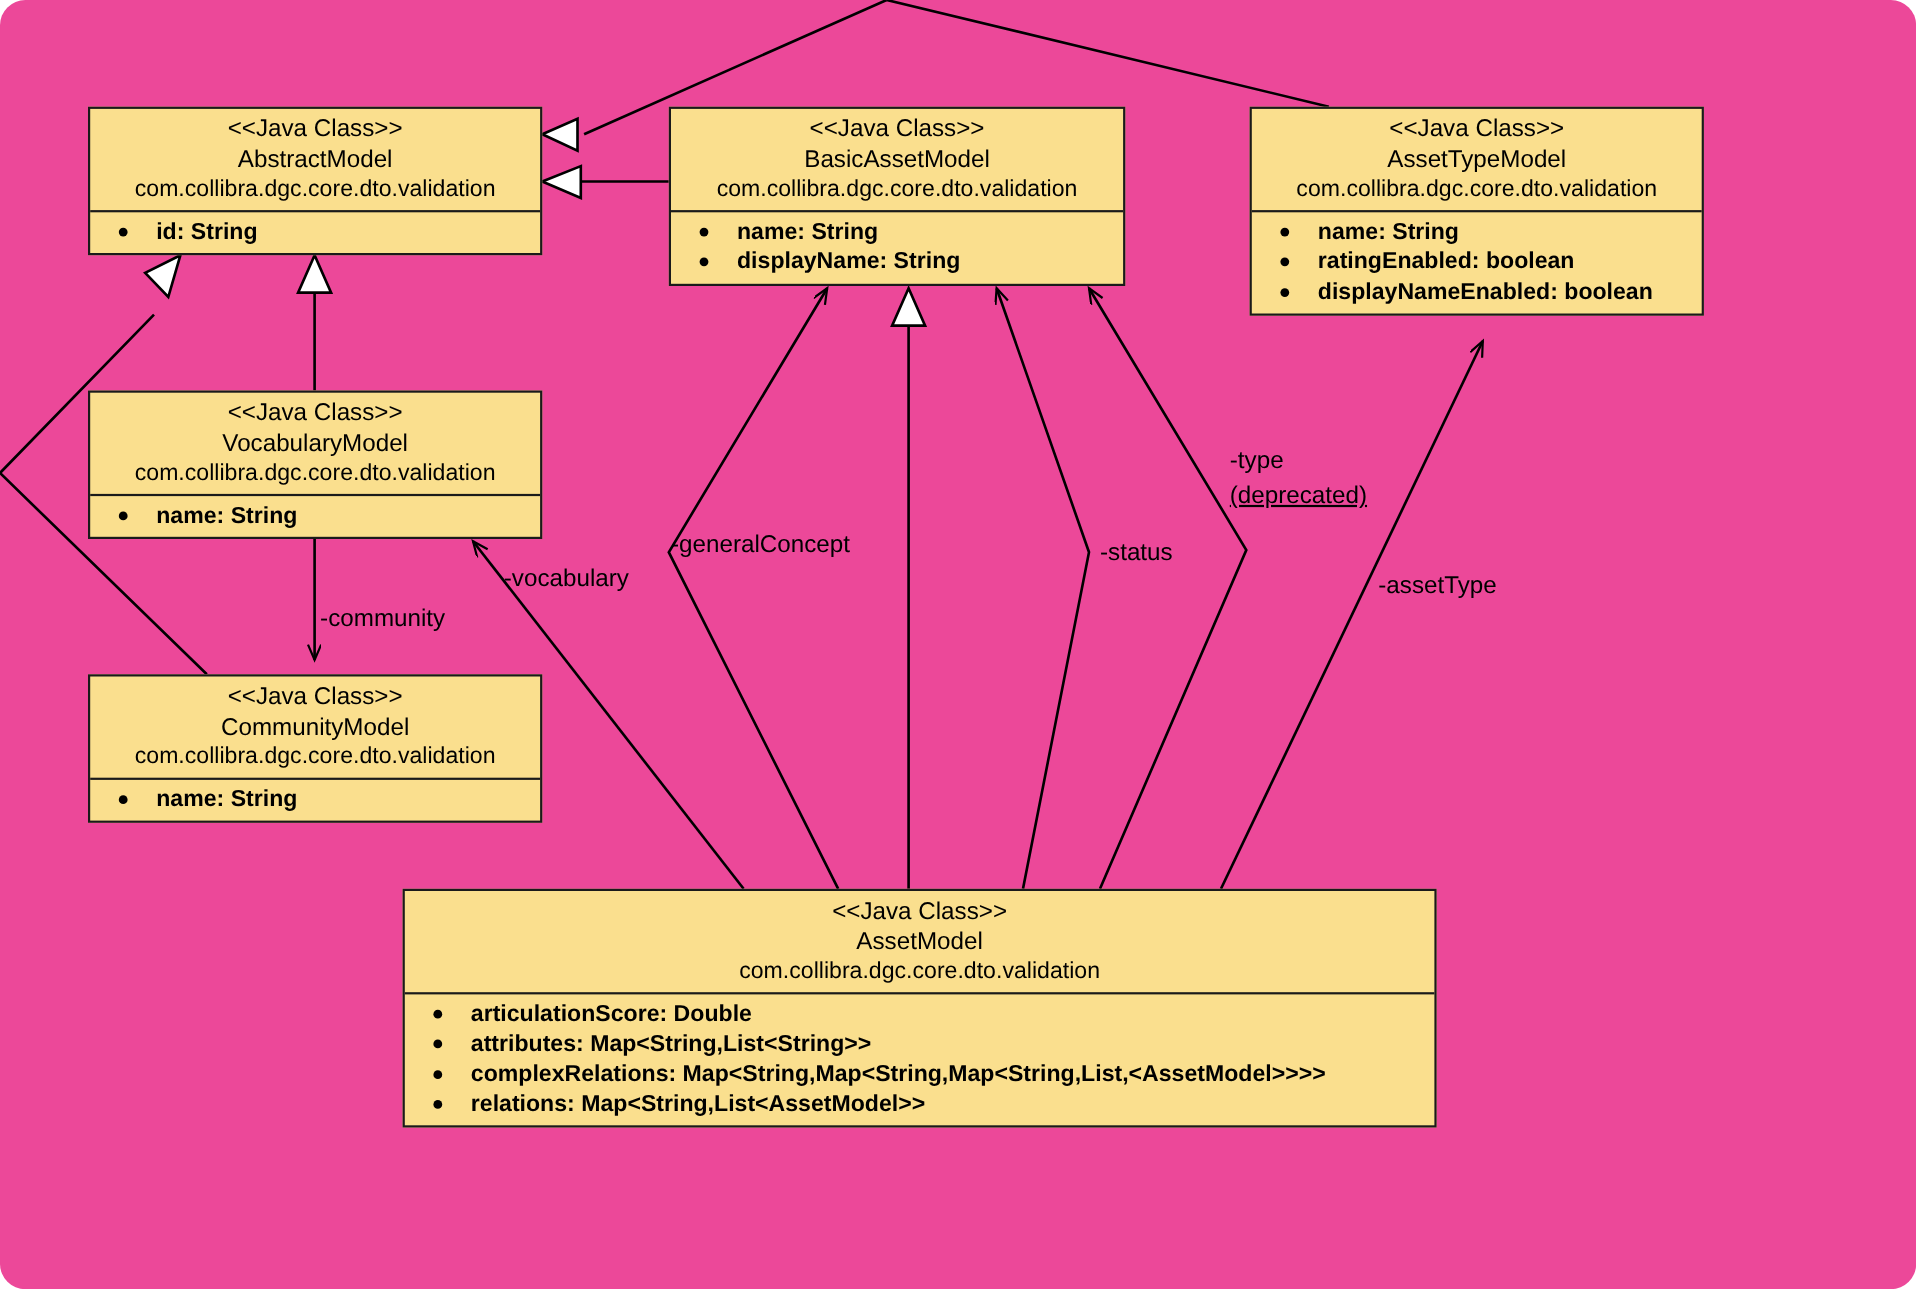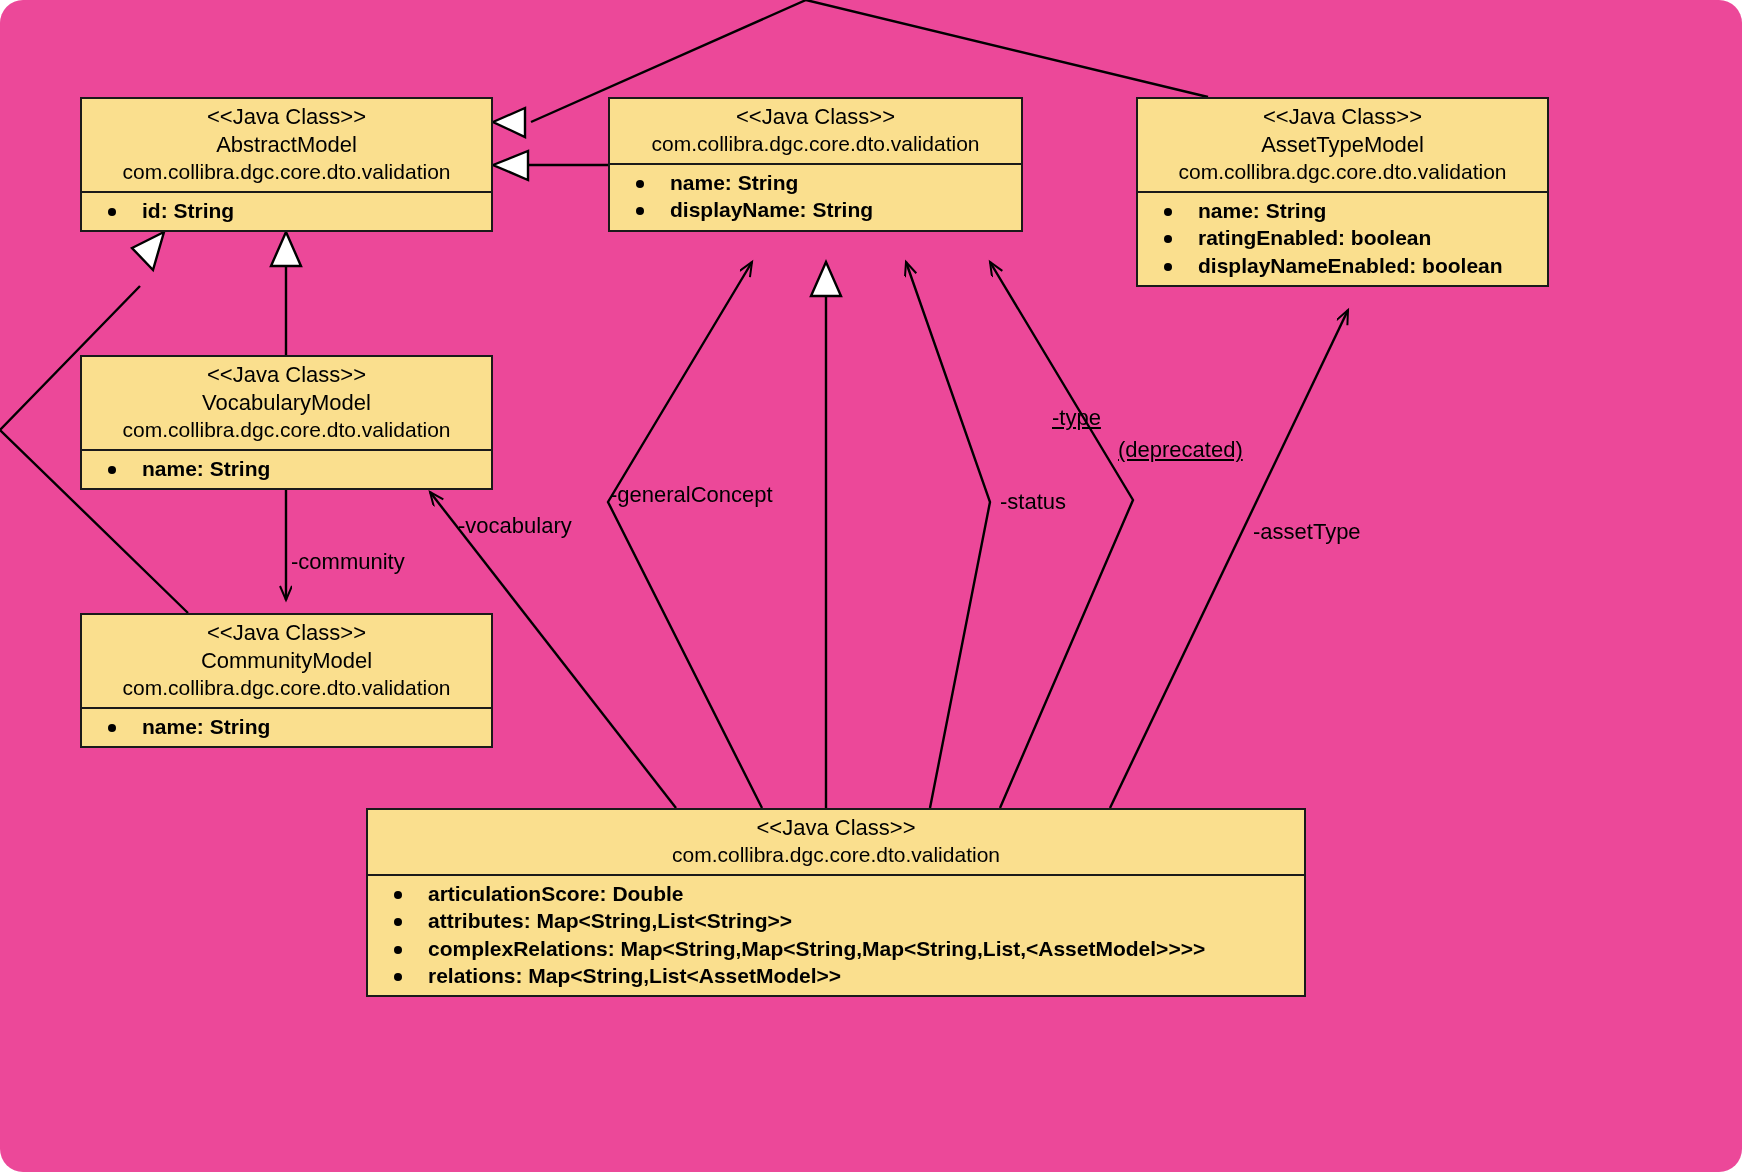--- a/index.html
+++ b/index.html
@@ -149,20 +149,21 @@
       <div class="attr-row">
         <span class="attr-bullet"></span>
         <span class="fs-21">id: String</span>
       </div>
     </div>
   </div>
 
   <div class="uml-class" id="cls-basicassetmodel">
     <div class="uml-header">
       <span class="stereotype fs-22">&lt;&lt;Java Class&gt;&gt;</span>
+      <span class="cls-name fs-22">BasicAssetModel</span>
       <span class="pkg fs-21">com.collibra.dgc.core.dto.validation</span>
     </div>
     <div class="uml-divider"></div>
     <div class="uml-attrs">
       <div class="attr-row">
         <span class="attr-bullet"></span>
         <span class="fs-21">name: String</span>
       </div>
       <div class="attr-row">
         <span class="attr-bullet"></span>
@@ -220,20 +221,21 @@
       <div class="attr-row">
         <span class="attr-bullet"></span>
         <span class="fs-21">name: String</span>
       </div>
     </div>
   </div>
 
   <div class="uml-class" id="cls-assetmodel">
     <div class="uml-header">
       <span class="stereotype fs-22">&lt;&lt;Java Class&gt;&gt;</span>
+      <span class="cls-name fs-22">AssetModel</span>
       <span class="pkg fs-21">com.collibra.dgc.core.dto.validation</span>
     </div>
     <div class="uml-divider"></div>
     <div class="uml-attrs">
       <div class="attr-row">
         <span class="attr-bullet"></span>
         <span class="fs-21">articulationScore: Double</span>
       </div>
       <div class="attr-row">
         <span class="attr-bullet"></span>
@@ -251,19 +253,19 @@
   </div>
 
   <div class="edge-label fs-22" style="left:291px; top:549px;">-community</div>
 
   <div class="edge-label fs-22" style="left:458px; top:513px;text-align:right;">-vocabulary</div>
 
   <div class="edge-label fs-22" style="left:610px; top:482px;">-generalConcept</div>
 
   <div class="edge-label fs-22" style="left:1000px; top:489px;">-status</div>
 
-  <div class="edge-label fs-22" style="left:1052px; top:405px;text-decoration:underline;">-type</div>
+  <div class="edge-label fs-22" style="left:1118px; top:405px;">-type</div>
 
   <div class="edge-label fs-22" style="left:1118px; top:437px;text-decoration:underline;">(deprecated)</div>
 
   <div class="edge-label fs-22" style="left:1253px; top:519px;">-assetType</div>
 
 </div>
 
 </body></html>

